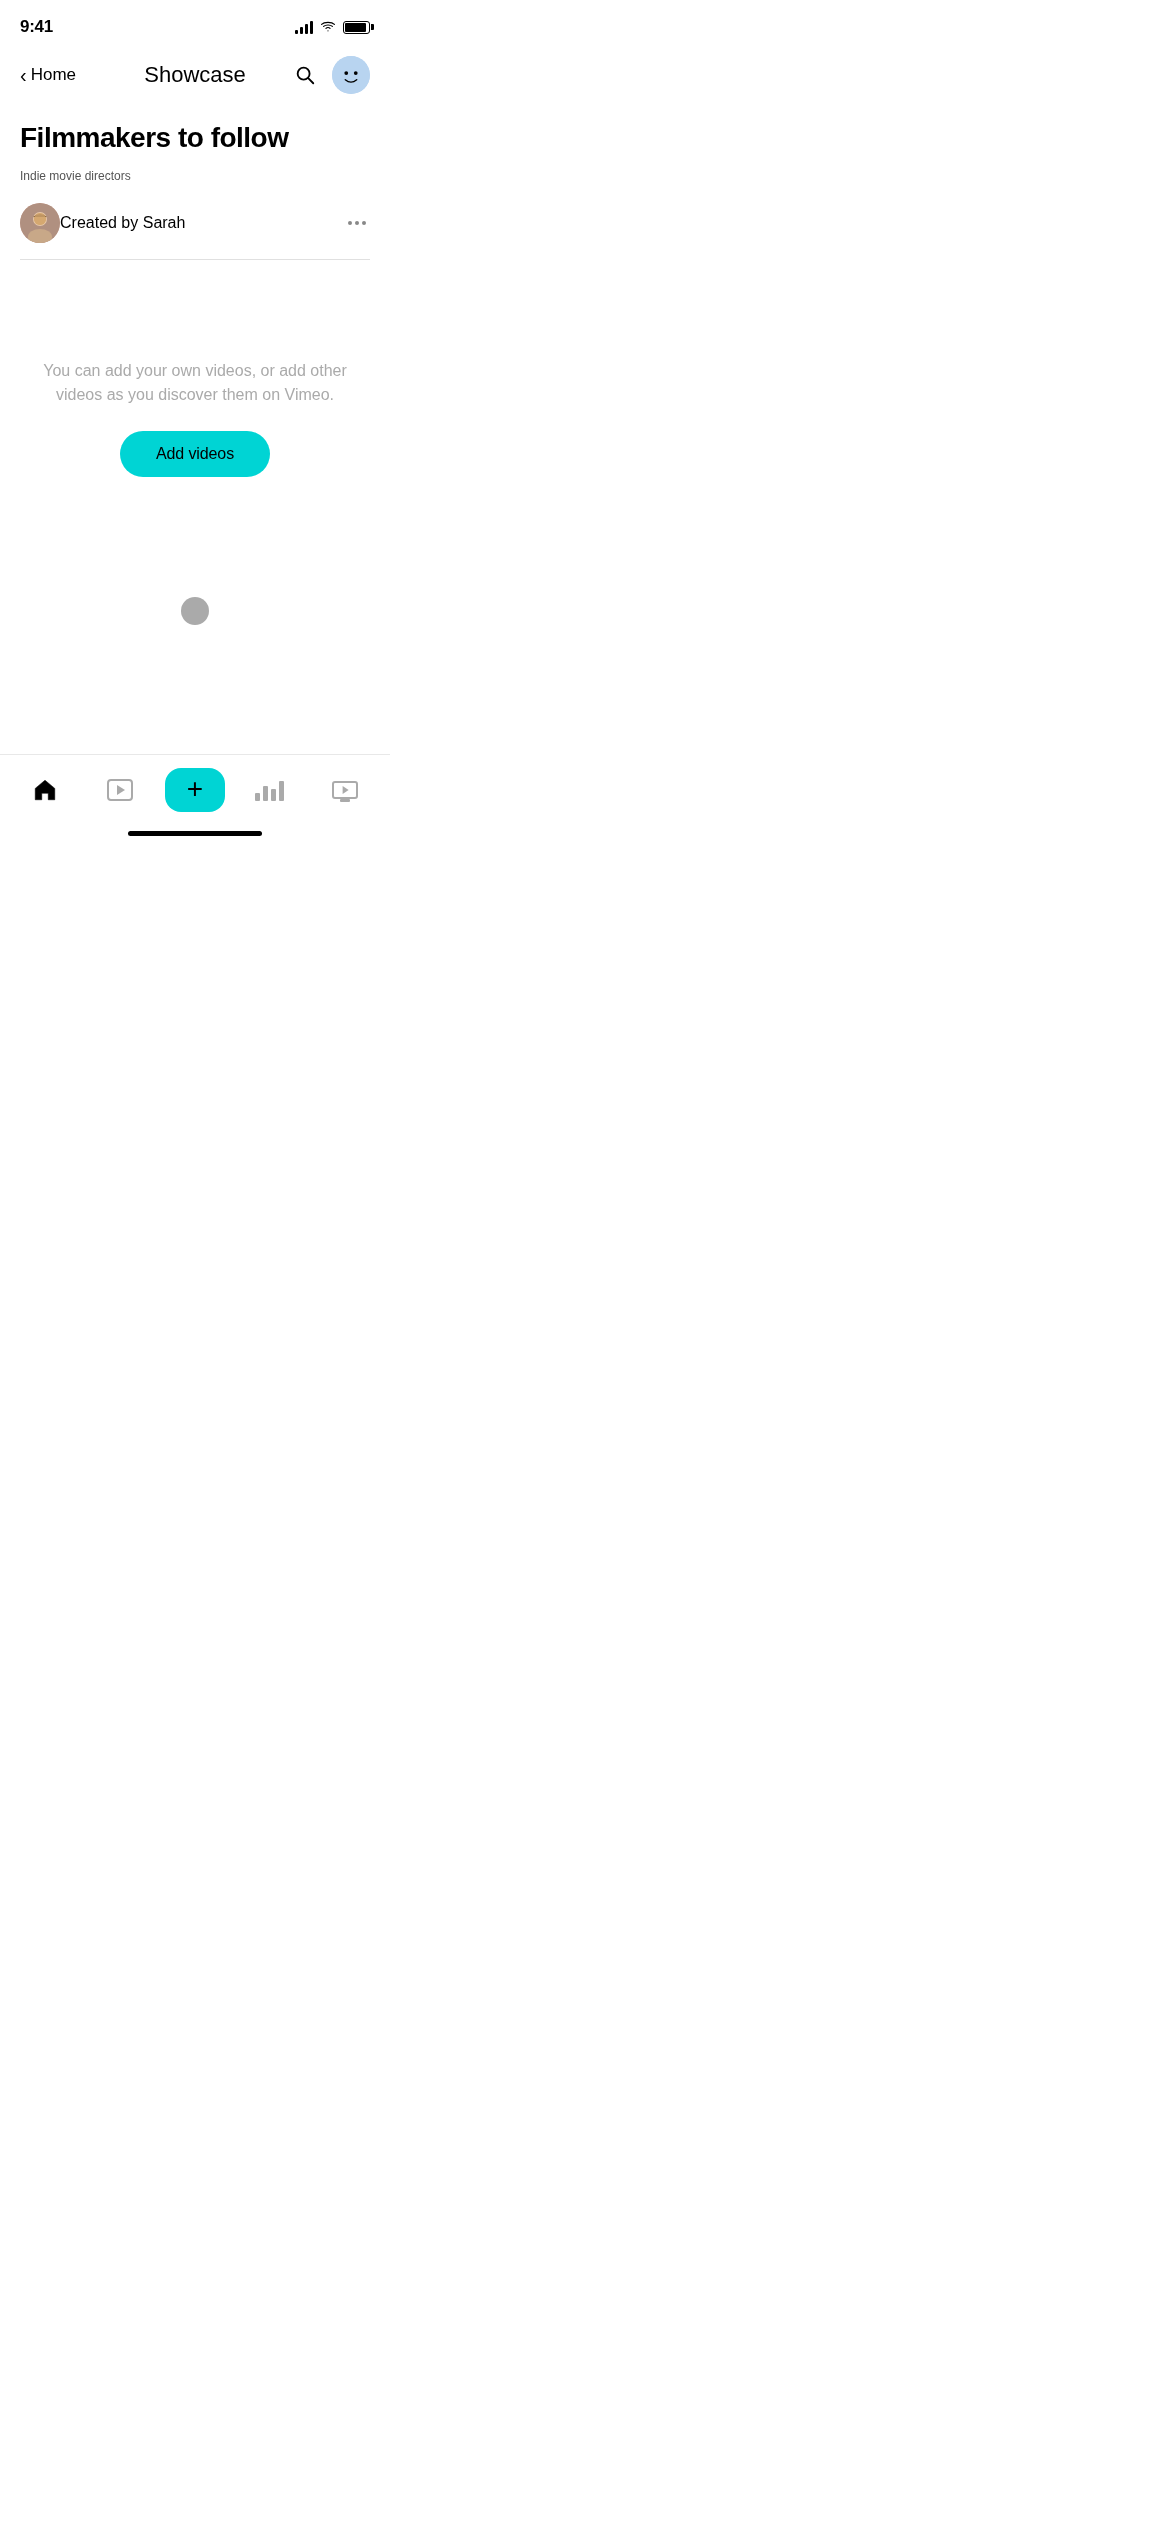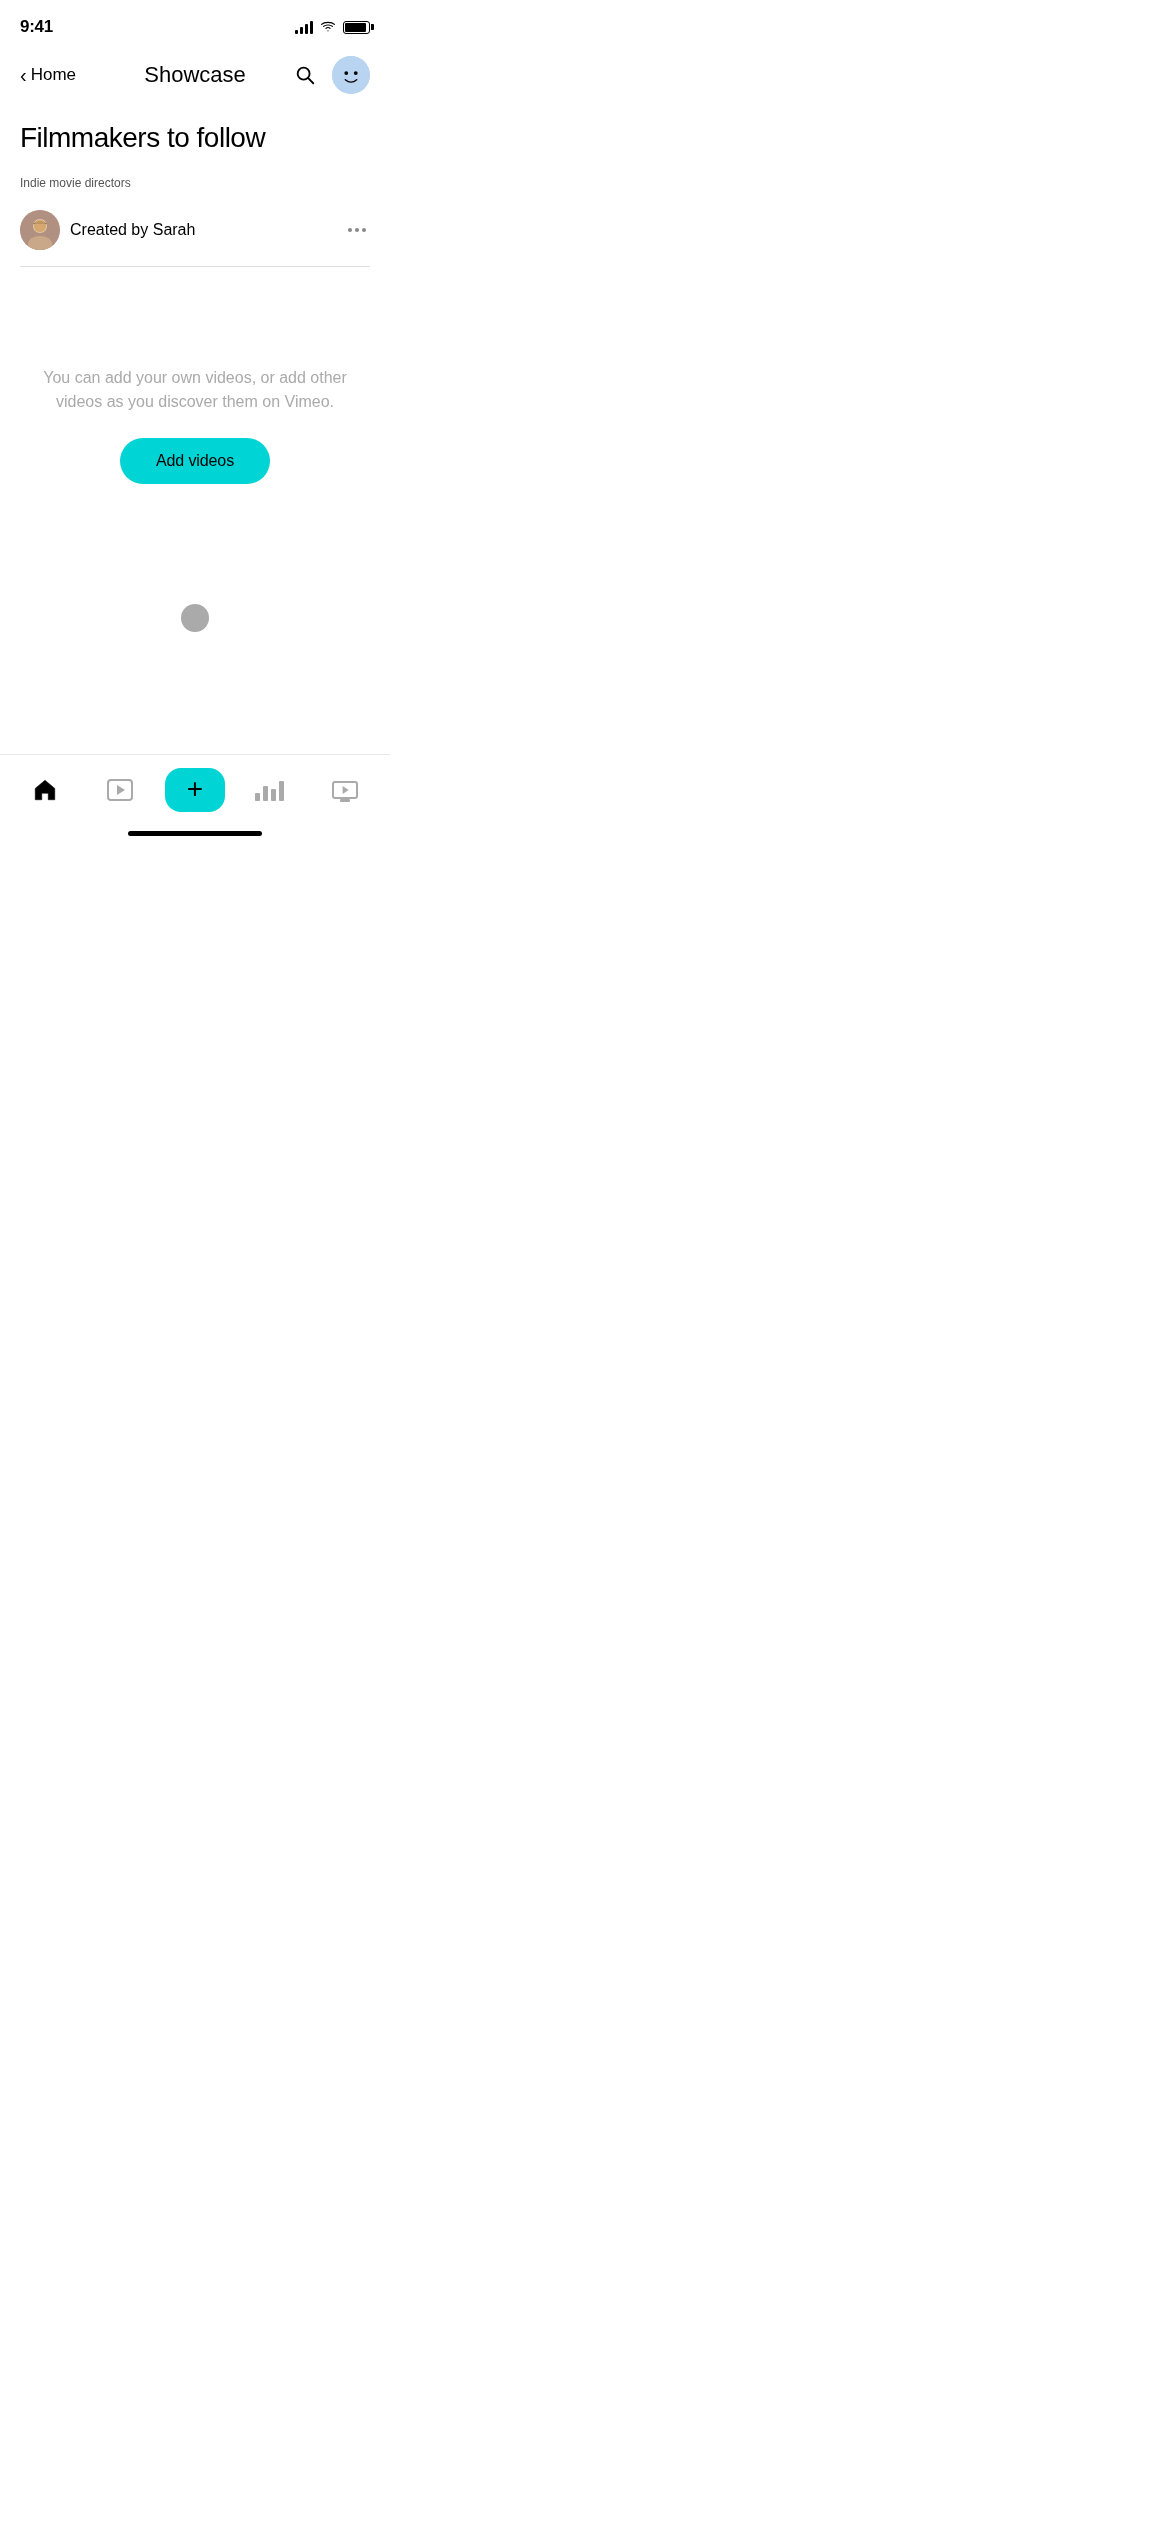--- a/index.html
+++ b/index.html
@@ -145,44 +145,43 @@
       overflow: hidden;
     }
 
     
     .page-content {
       padding: 16px 20px 0 20px;
     }
 
     .page-title {
       font-size: 28px;
-      font-weight: 400;
+      font-weight: 700;
       color: #000;
       letter-spacing: -0.5px;
-      margin-bottom: 22px;
+      margin-bottom: 15px;
     }
 
     .page-subtitle {
       font-size: 12px;
       color: #555;
       margin-bottom: 20px;
     }
 
     .creator-row {
       display: flex;
       align-items: center;
       justify-content: space-between;
       padding-bottom: 16px;
       border-bottom: 1px solid #e0e0e0;
     }
 
     .creator-info {
       display: flex;
       align-items: center;
-      gap: 10px;
     }
 
     .creator-avatar {
       width: 40px;
       height: 40px;
       border-radius: 50%;
       background: #c8a090;
       overflow: hidden;
       flex-shrink: 0;
     }

